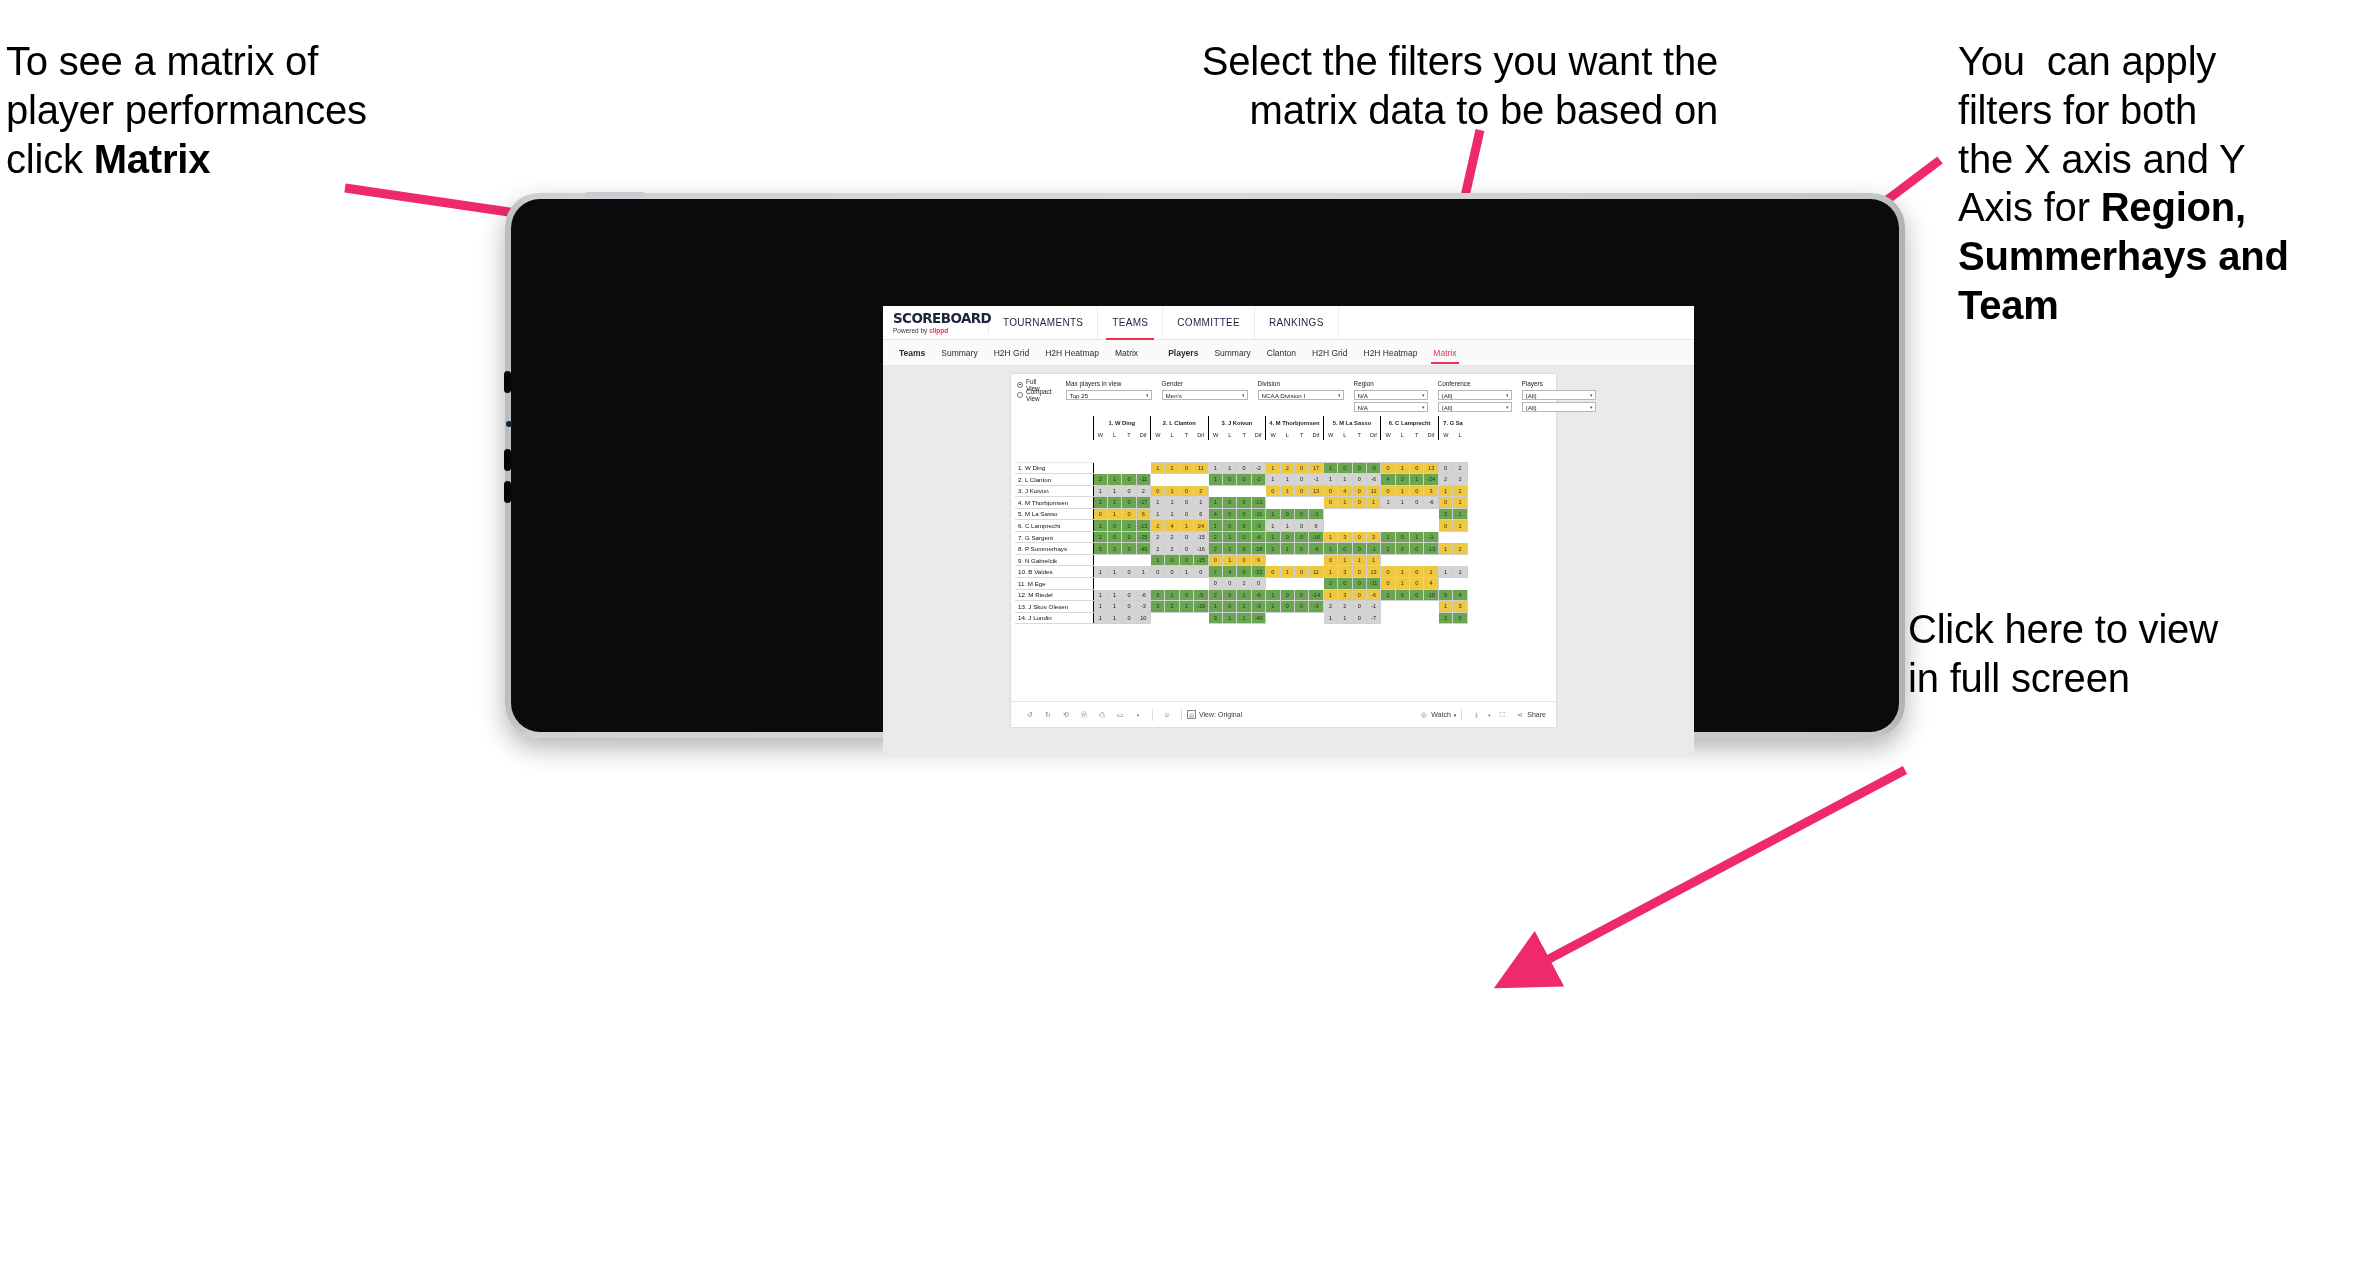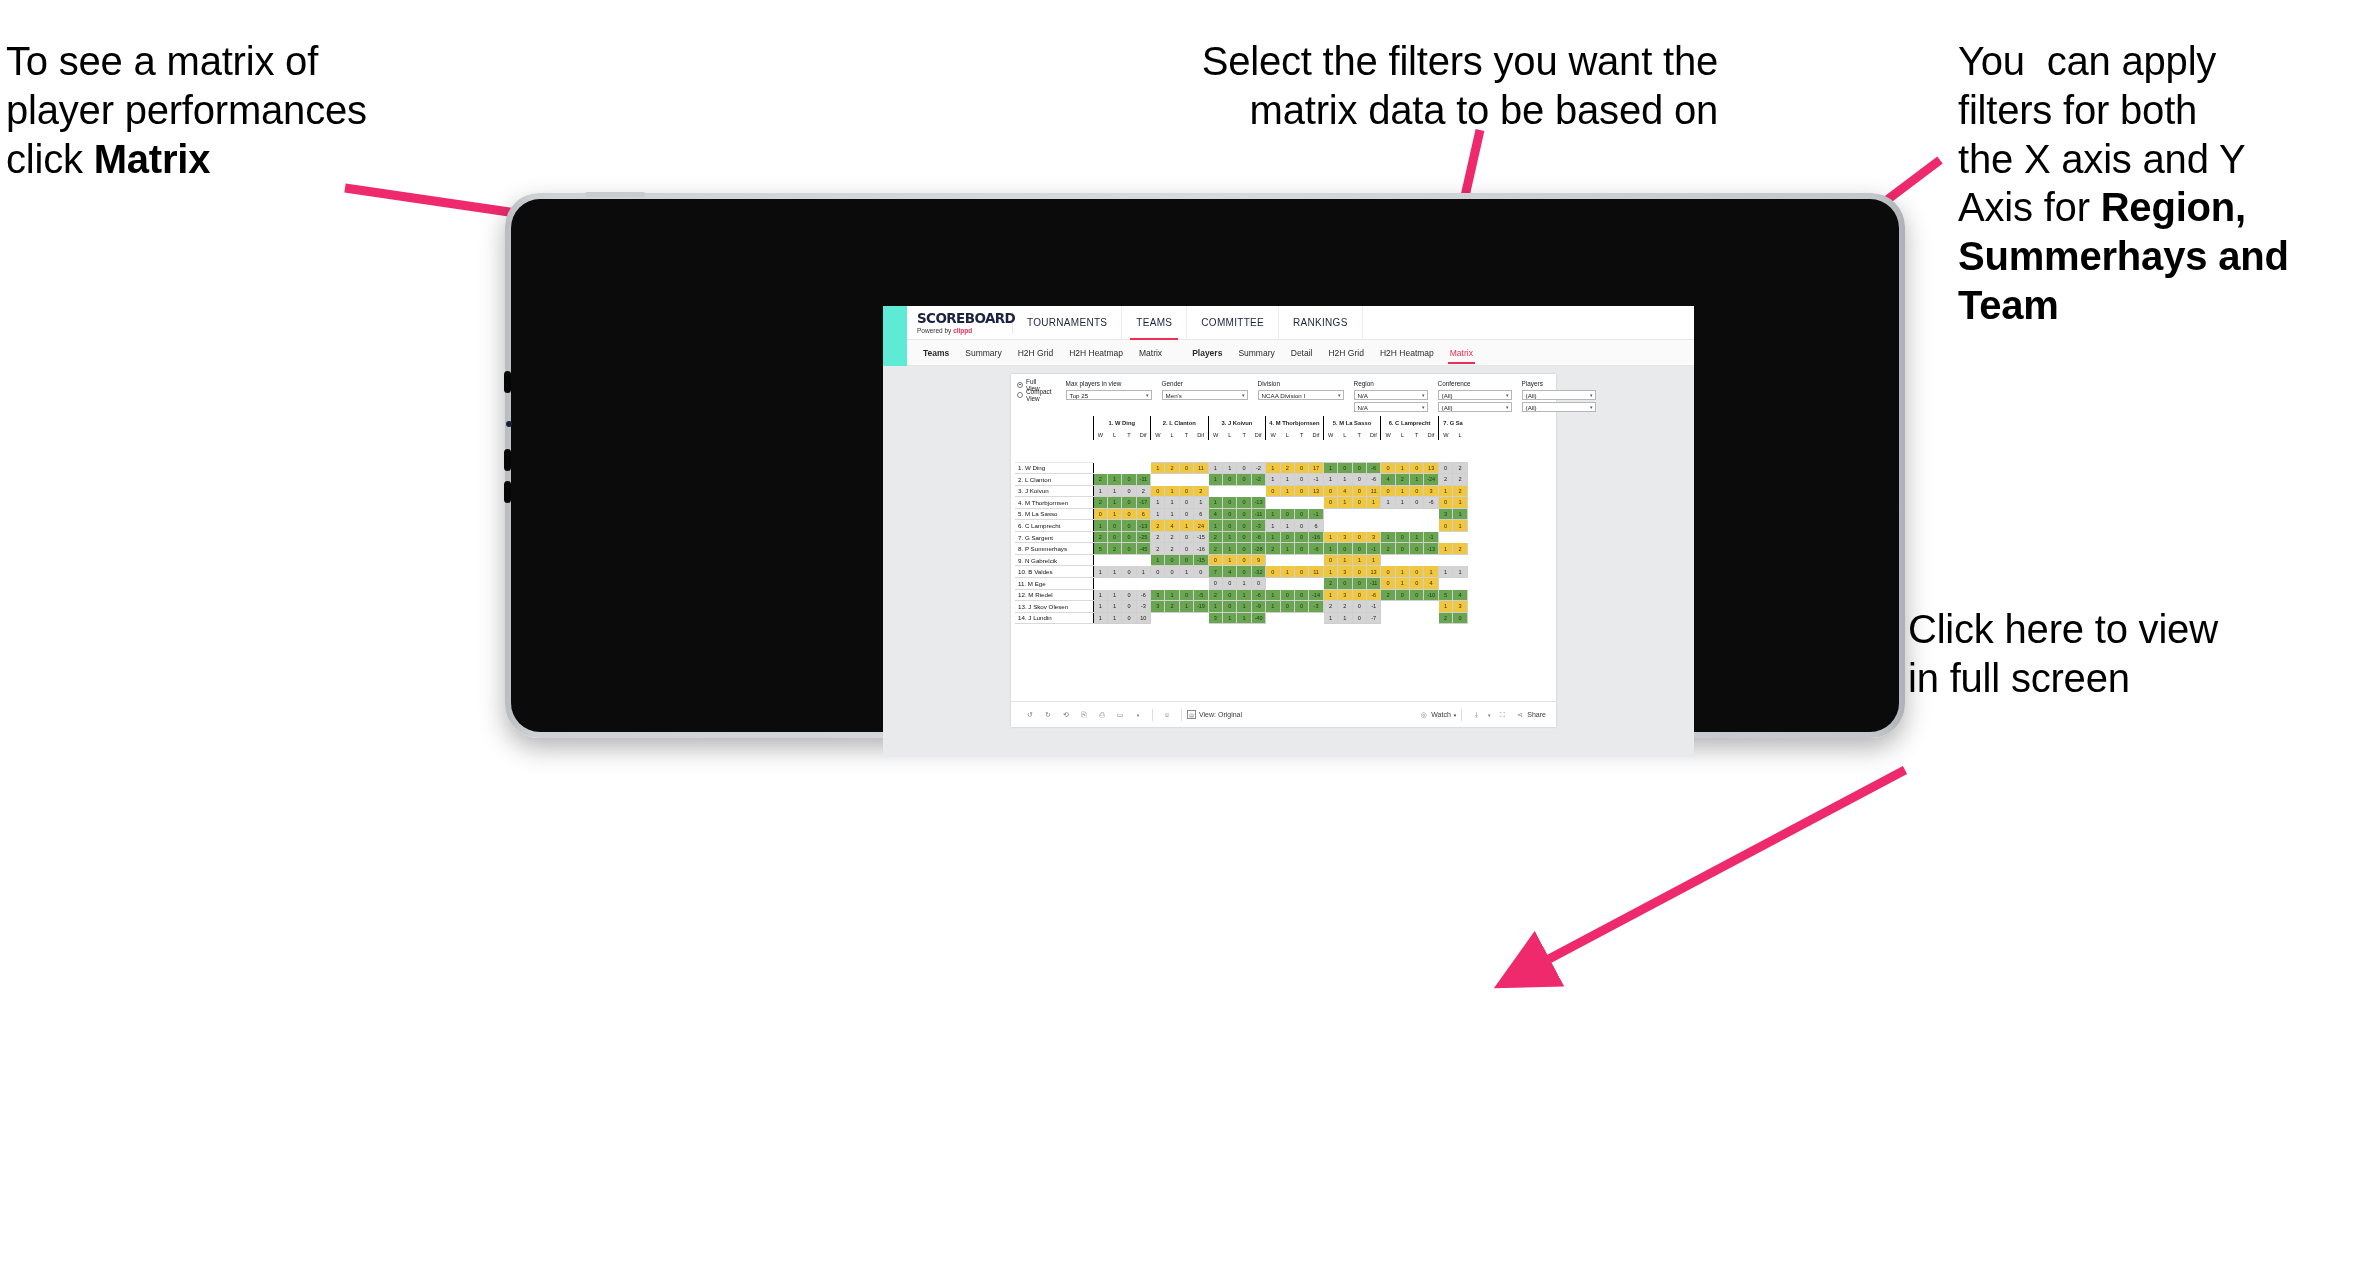--- a/index.html
+++ b/index.html
@@ -56,21 +56,20 @@
   #cam  { position:absolute; left:1px; top:228px; width:6px; height:6px; border-radius:50%; background:#14243a; }
   #topslot { position:absolute; left:80px; top:-1px; width:60px; height:5px; background:#c8cbcf; border-radius:2px; }
 
   
   #screen {
     position: absolute;
     left: 378px; top: 113px;
     width: 811px; height: 451px;
     background: #5eead4;
     overflow: hidden;
-    padding-left: 24px;
   }
 
   
   #brandbar {
     height: 34px; background:#fff; display:flex; align-items:center;
     border-bottom: 1px solid #e6e6e6; padding-left: 10px;
   }
   #logo-wrap { width: 96px; padding-right: 10px; border-right: 1px solid #e8e8e8; }
   #logo-main {
     font-family: "DejaVu Sans", sans-serif;
@@ -240,21 +239,21 @@
         <div class="subgroup">
           <div class="sub-item head">Teams</div>
           <div class="sub-item">Summary</div>
           <div class="sub-item">H2H Grid</div>
           <div class="sub-item">H2H Heatmap</div>
           <div class="sub-item">Matrix</div>
         </div>
         <div class="subgroup">
           <div class="sub-item head">Players</div>
           <div class="sub-item">Summary</div>
-          <div class="sub-item">Detail</div>
+          <div class="sub-item">Clanton</div>
           <div class="sub-item">H2H Grid</div>
           <div class="sub-item">H2H Heatmap</div>
           <div class="sub-item active">Matrix</div>
         </div>
       </div>
 
       <div id="content">
         <div id="sheet">
 
           <div id="filters">

